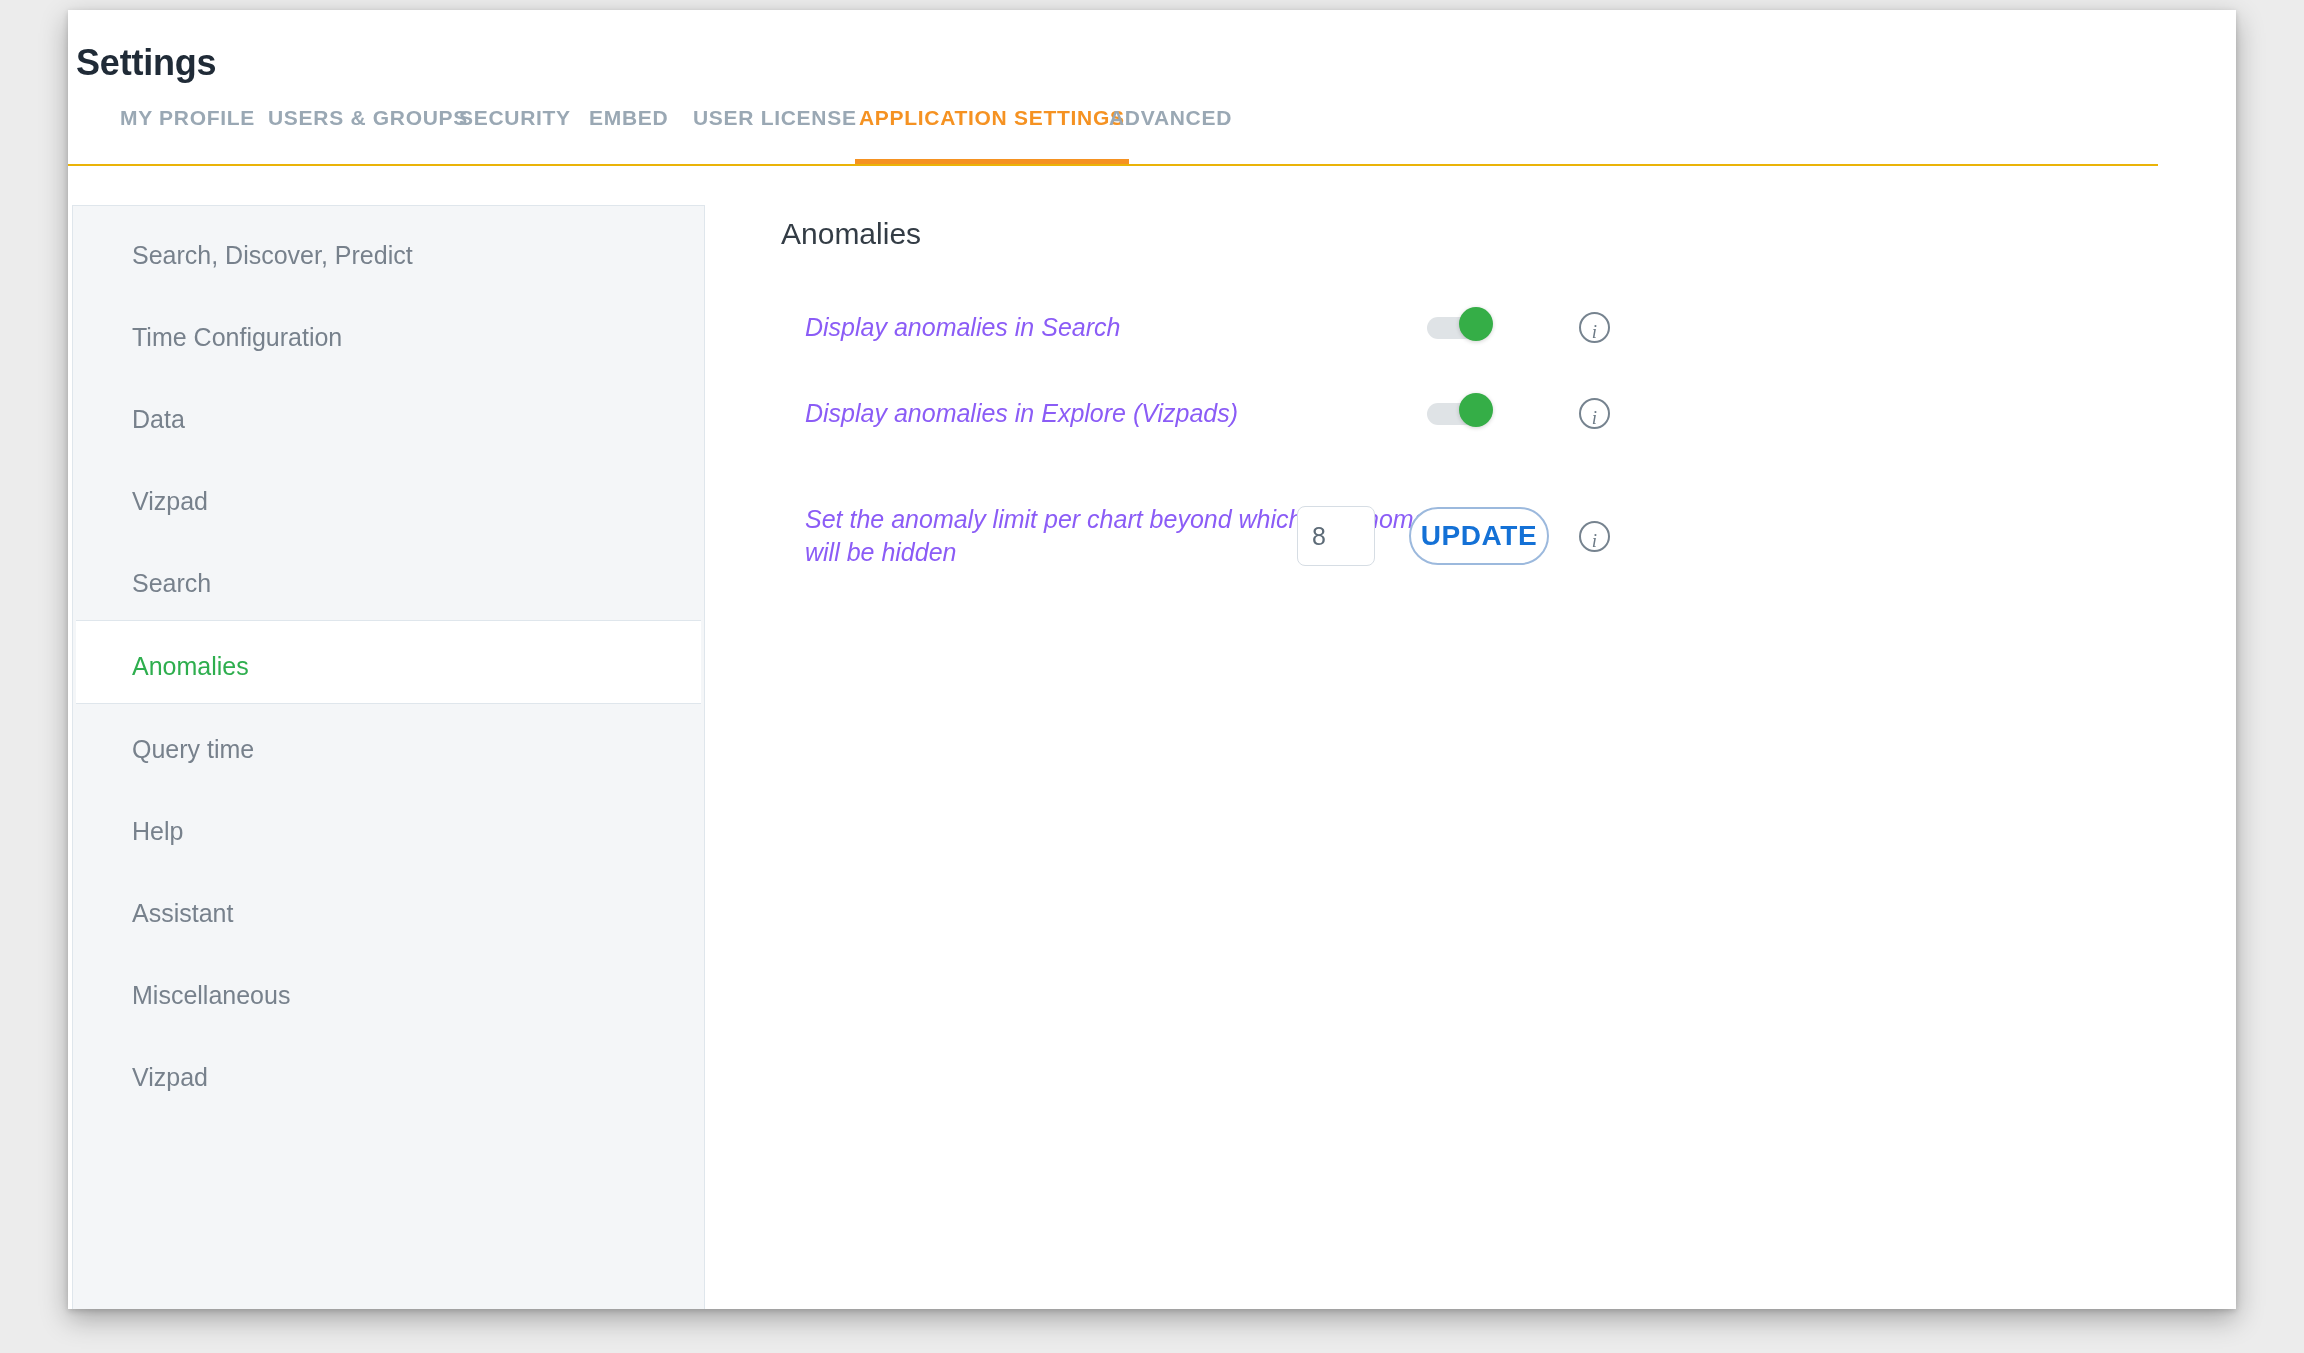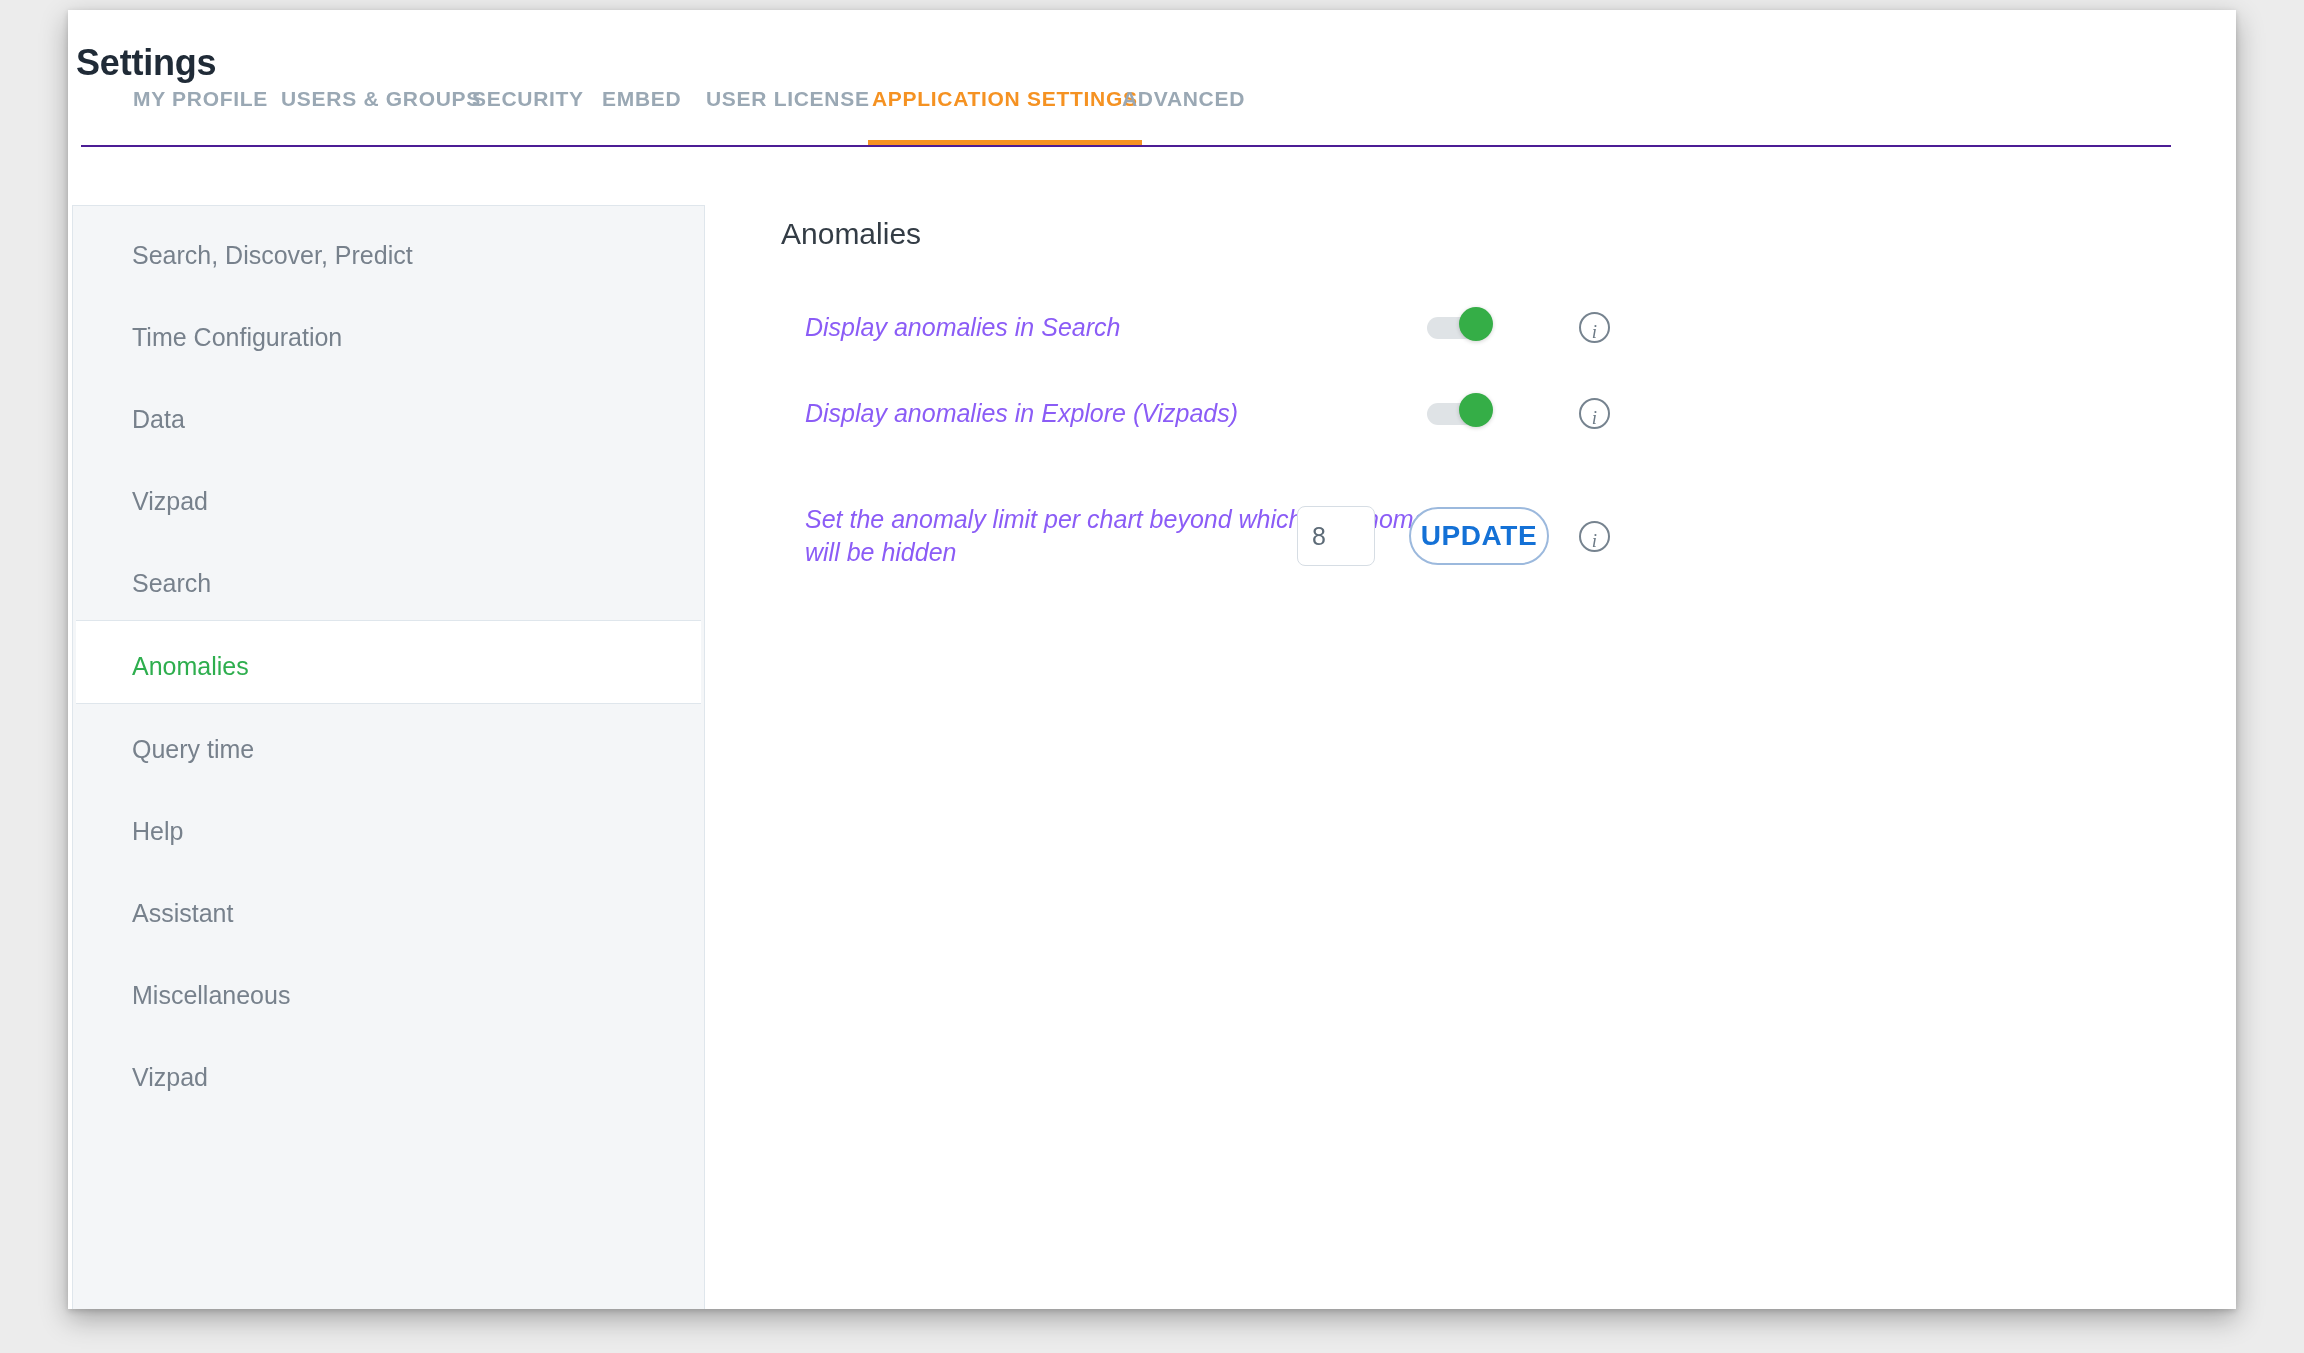--- a/index.html
+++ b/index.html
@@ -30,25 +30,24 @@
     top: 28px;
     font-size: 36px;
     font-weight: bold;
     color: #202b37;
     letter-spacing: -0.2px;
   }
 
   .tabbar {
     position: absolute;
     left: 0px;
-    top: 73px;
+    top: 92px;
     width: 2090px;
     height: 64px;
-    border-bottom: 2px solid #4c1d95;
-    margin-left: 13px;
+    border-bottom: 2px solid #eab308;
   }
   .tab {
     position: absolute;
     top: 0;
     height: 62px;
     font-size: 21px;
     font-weight: bold;
     letter-spacing: 0.7px;
     color: #9aa8b4;
     white-space: nowrap;

